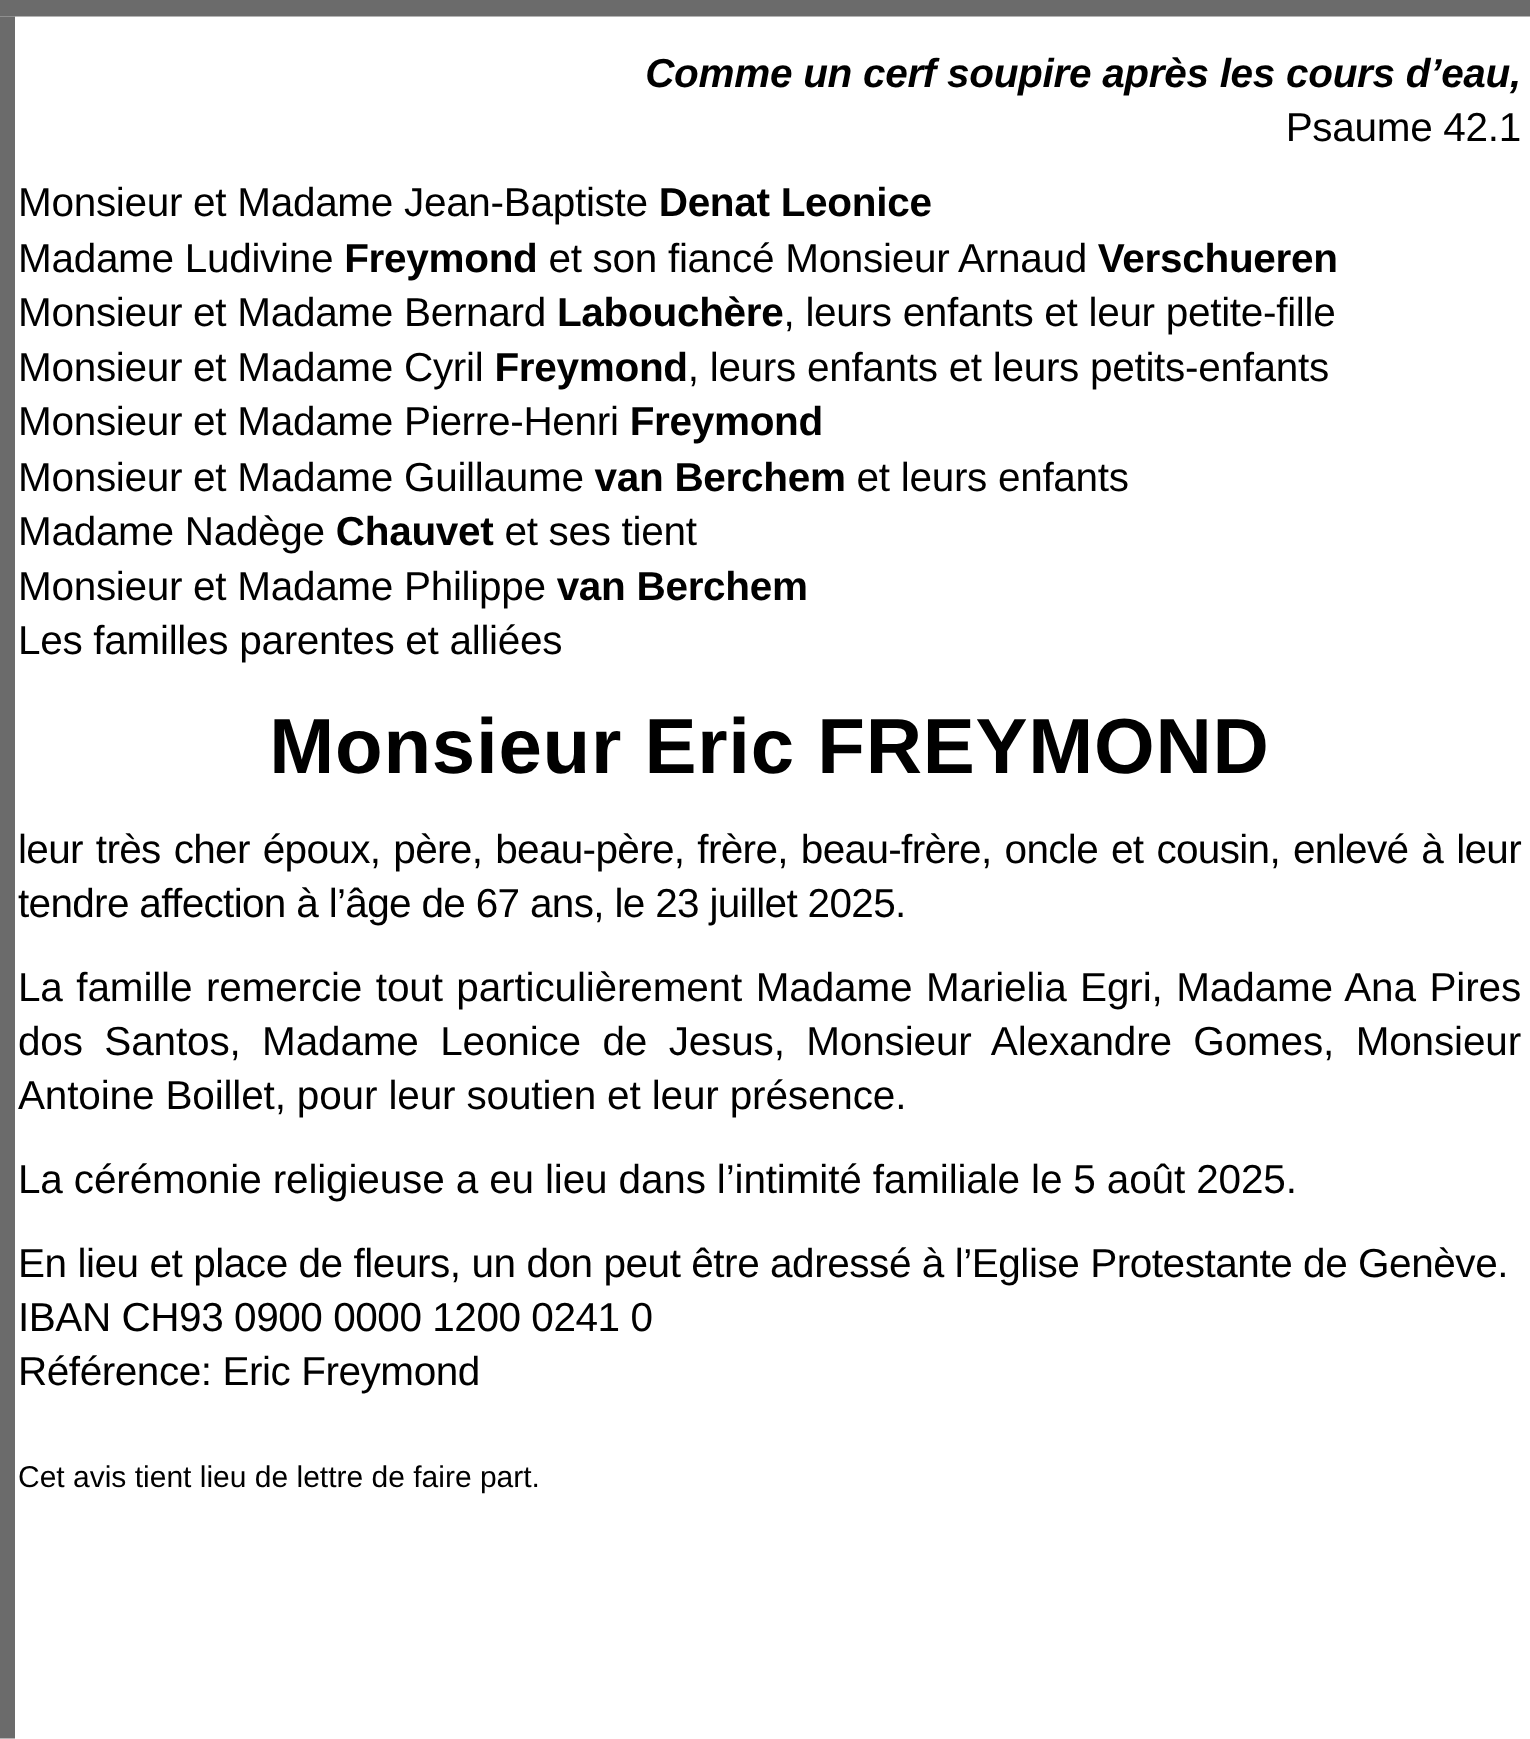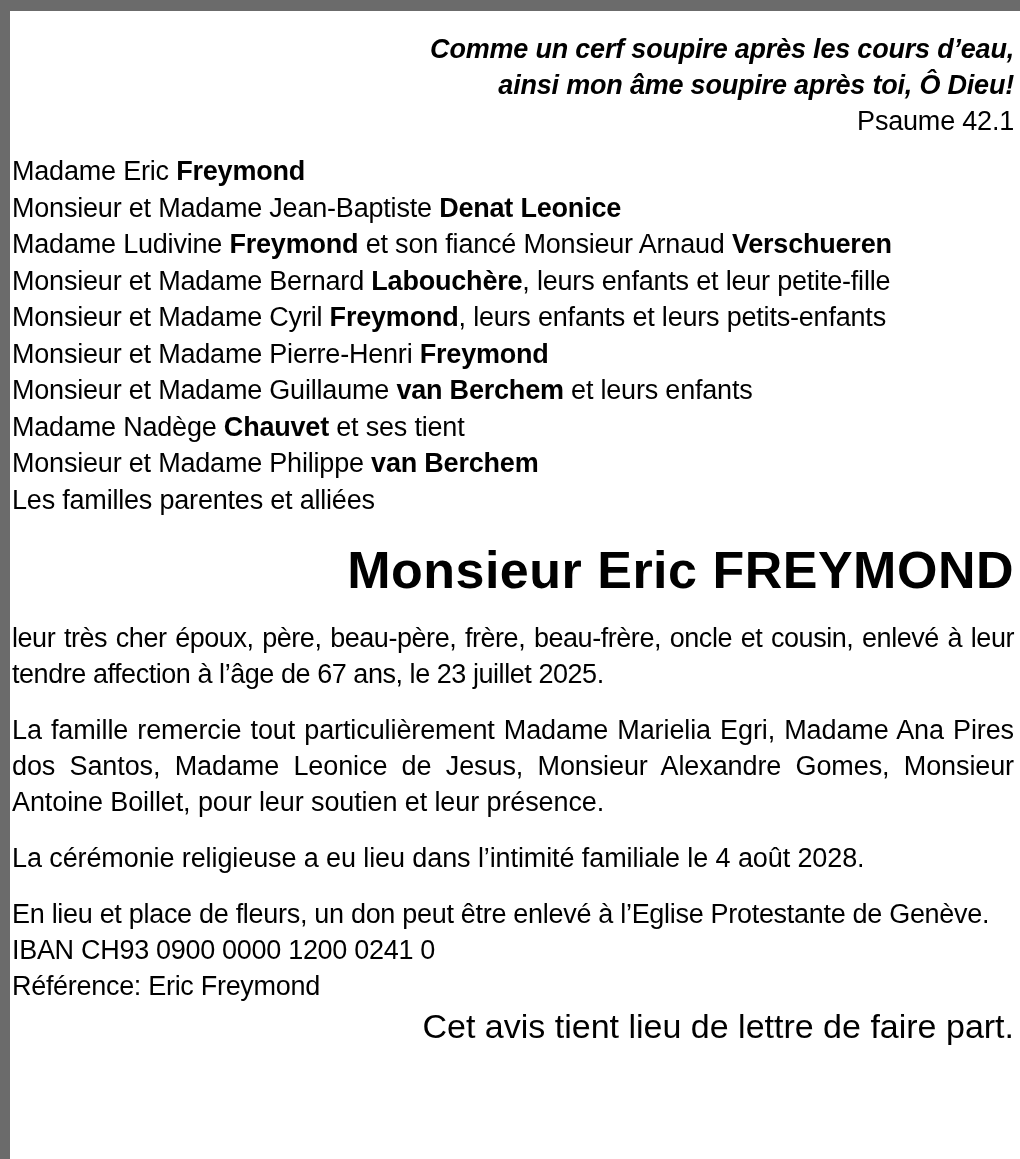--- a/index.html
+++ b/index.html
@@ -78,85 +78,83 @@
     font-size: 27px;
     line-height: 36px;
     margin-top: 20px;
     letter-spacing: -0.1px;
   }
   .para.justify {
     text-align: justify;
     text-align-last: left;
   }
   .deceased {
-    text-align: right;
+    text-align: center;
     font-size: 52px;
     font-weight: bold;
     letter-spacing: 0.5px;
     margin-top: 22px;
     margin-bottom: 6px;
   }
   .iban-block {
     margin-top: 20px;
   }
   .iban-block .line {
     font-size: 27px;
     line-height: 36px;
     letter-spacing: -0.3px;
   }
   .closing {
-    text-align: right;
-    font-size: 34px;
+    text-align: left;
+    font-size: 20px;
     line-height: 36px;
-    margin-top: 4px;
+    margin-top: 35px;
   }
   .nowrap-shrink {
     letter-spacing: -0.45px;
   }
 </style>
 </head>
 <body>
 
 <div class="notice">
 
   <div class="top-rule"></div>
   <div class="left-rule"></div>
 
   <div class="content">
 
     <div class="epigraph">
       <div>Comme un cerf soupire après les cours d’eau,</div>
-      <div>ainsi mon âme soupire après toi, Ô Dieu!</div>
       <span class="src">Psaume 42.1</span>
     </div>
 
     <div class="family-list">
-      <div class="line"><span>Madame Eric </span><b>Freymond</b></div>
       <div class="line"><span>Monsieur et Madame Jean-Baptiste </span><b>Denat Leonice</b></div>
       <div class="line"><span>Madame Ludivine </span><b>Freymond</b><span> et son fiancé Monsieur Arnaud </span><b>Verschueren</b></div>
       <div class="line"><span>Monsieur et Madame Bernard </span><b>Labouchère</b><span>, leurs enfants et leur petite-fille</span></div>
       <div class="line"><span>Monsieur et Madame Cyril </span><b>Freymond</b><span>, leurs enfants et leurs petits-enfants</span></div>
       <div class="line"><span>Monsieur et Madame Pierre-Henri </span><b>Freymond</b></div>
       <div class="line"><span>Monsieur et Madame Guillaume </span><b>van Berchem</b><span> et leurs enfants</span></div>
       <div class="line"><span>Madame Nadège </span><b>Chauvet</b><span> et ses tient</span></div>
       <div class="line"><span>Monsieur et Madame Philippe </span><b>van Berchem</b></div>
       <div class="line"><span>Les familles parentes et alliées</span></div>
     </div>
 
 
     <div class="deceased">Monsieur Eric FREYMOND</div>
 
     <div class="para justify nowrap-shrink">leur très cher époux, père, beau-père, frère, beau-frère, oncle et cousin, enlevé à leur tendre affection à l’âge de 67 ans, le 23 juillet 2025.</div>
 
     <div class="para justify">La famille remercie tout particulièrement Madame Marielia Egri, Madame Ana Pires dos Santos, Madame Leonice de Jesus, Monsieur Alexandre Gomes, Monsieur Antoine Boillet, pour leur soutien et leur présence.</div>
 
-    <div class="para">La cérémonie religieuse a eu lieu dans l’intimité familiale le 4 août 2028.</div>
+    <div class="para">La cérémonie religieuse a eu lieu dans l’intimité familiale le 5 août 2025.</div>
 
     <div class="iban-block">
-      <div class="line">En lieu et place de fleurs, un don peut être enlevé à l’Eglise Protestante de Genève.</div>
+      <div class="line">En lieu et place de fleurs, un don peut être adressé à l’Eglise Protestante de Genève.</div>
       <div class="line">IBAN CH93 0900 0000 1200 0241 0</div>
       <div class="line">Référence: Eric Freymond</div>
     </div>
 
     <div class="closing">Cet avis tient lieu de lettre de faire part.</div>
 
   </div>
 </div>
 
 </body></html>

